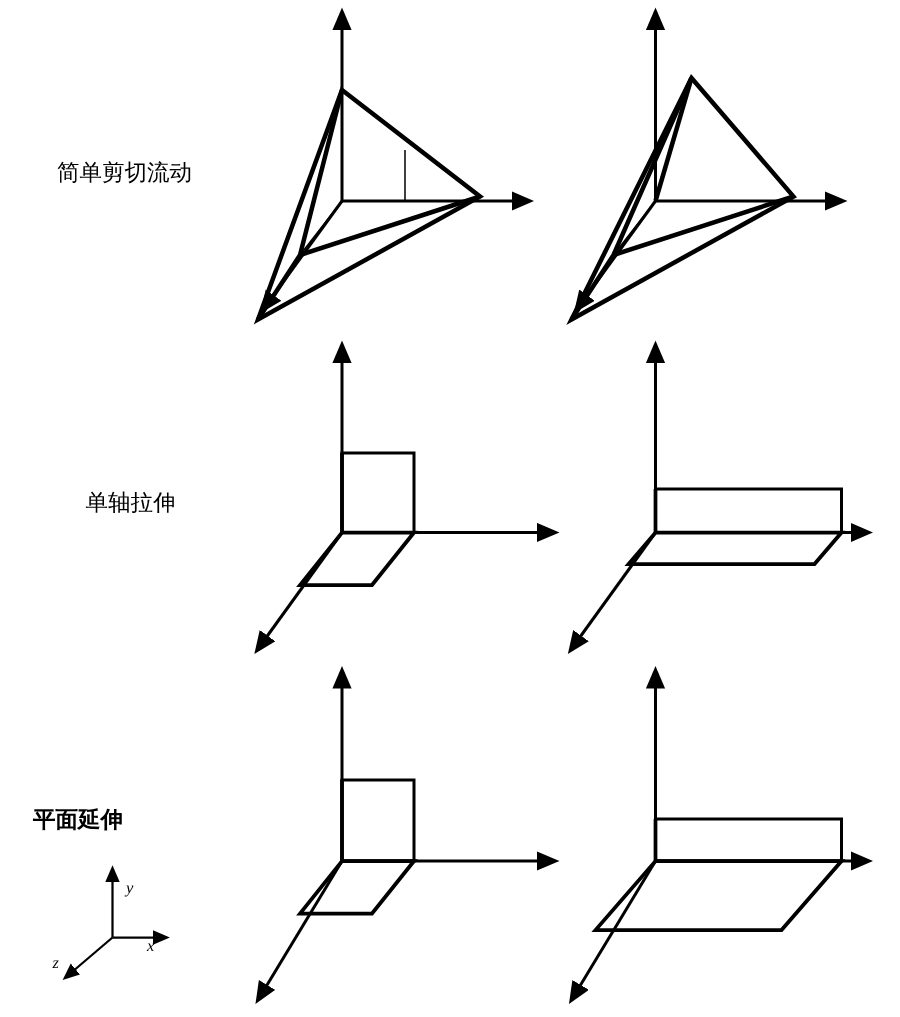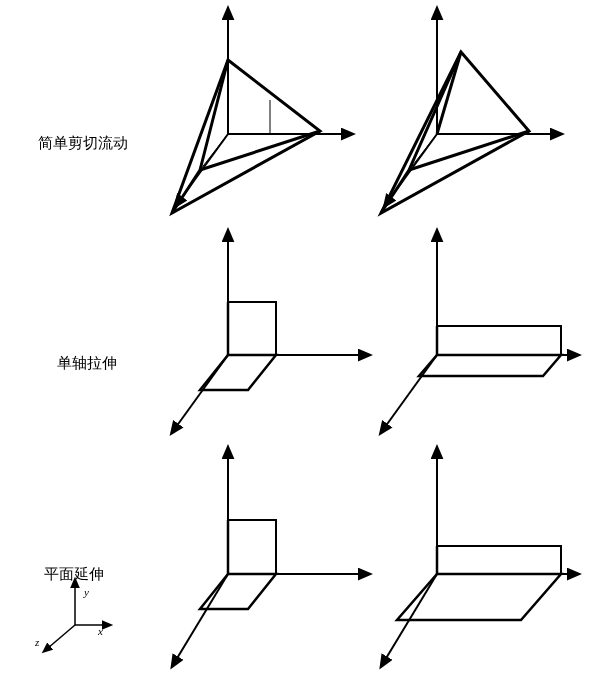--- a/index.html
+++ b/index.html
@@ -20,25 +20,24 @@
     top: 0;
     width: 600px;
     height: 678px;
   }
   .row-label {
     position: absolute;
     font-size: 15px;
     color: #000;
     white-space: nowrap;
     font-family: "DejaVu Sans", "Liberation Sans", sans-serif;
-    margin-top: 28px;
   }
   #label-row-0 { left: 38px;  top: 106px; }
   #label-row-1 { left: 57px;  top: 326px; font-family: Liberation Mono, monospace; }
-  #label-row-2 { left: 44px;  top: 537px; }
+  #label-row-2 { left: 22px;  top: 537px; font-weight: bold; }
   .axis-key-text {
     position: absolute;
     font-size: 11px;
     font-style: italic;
     color: #000;
     font-family: "Liberation Serif", serif;
   }
   #key-y { left: 84px; top: 586px; }
   #key-x { left: 98px; top: 625px; }
   #key-z { left: 35px; top: 636px; }

